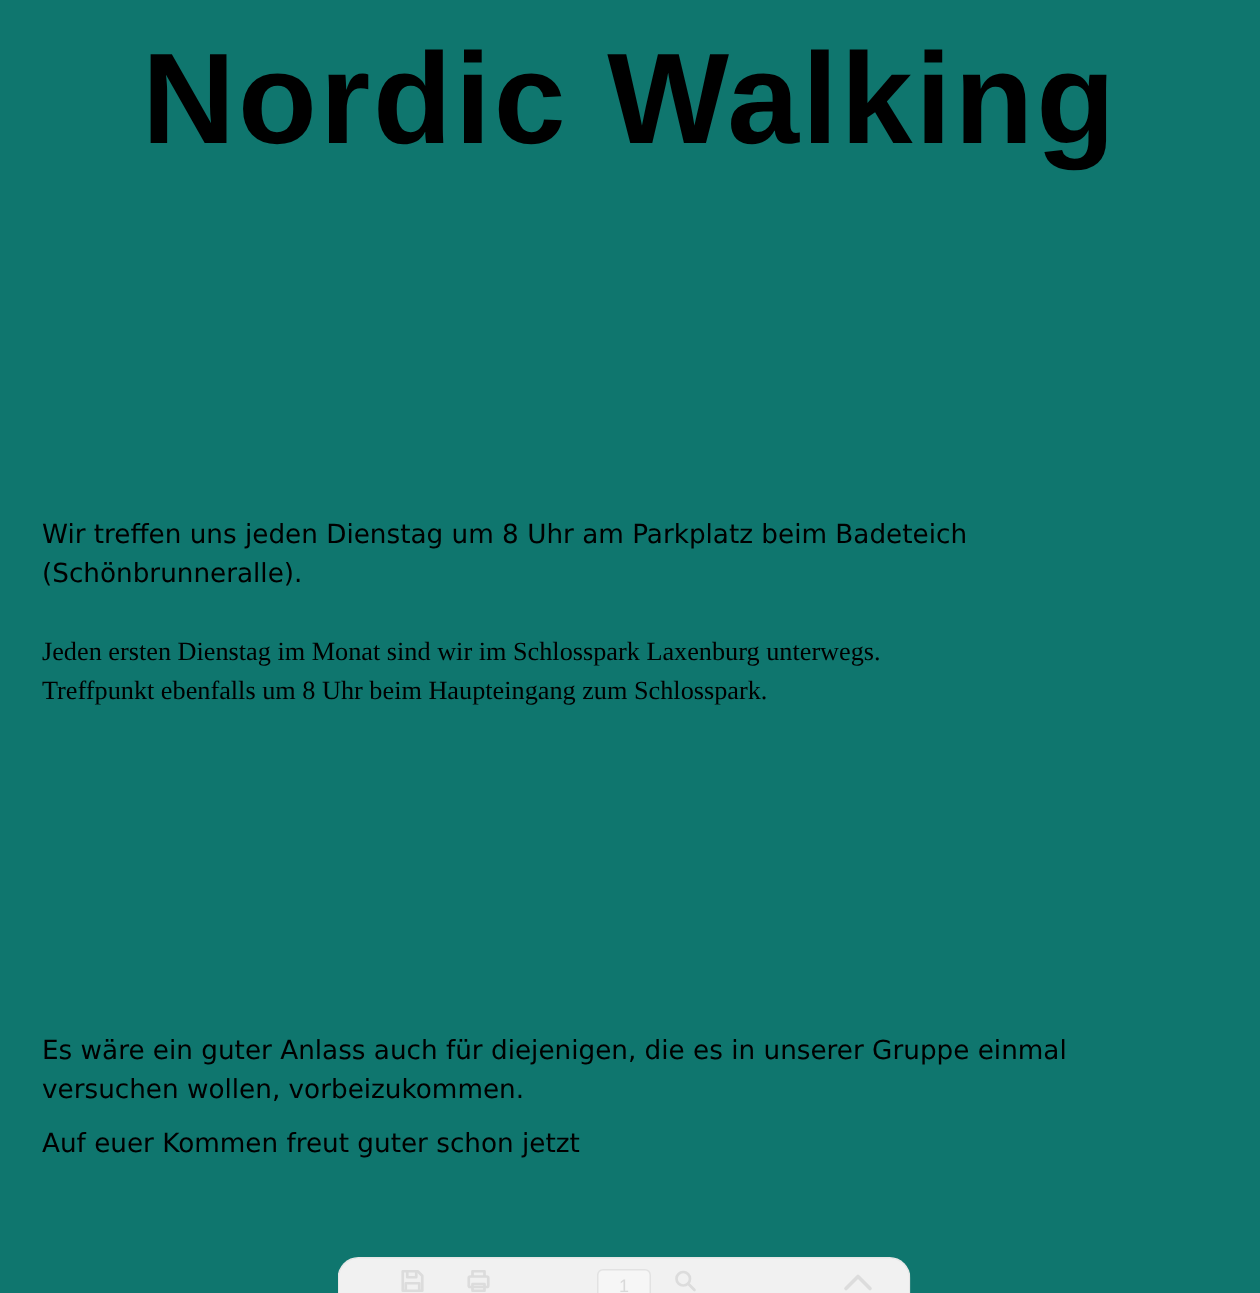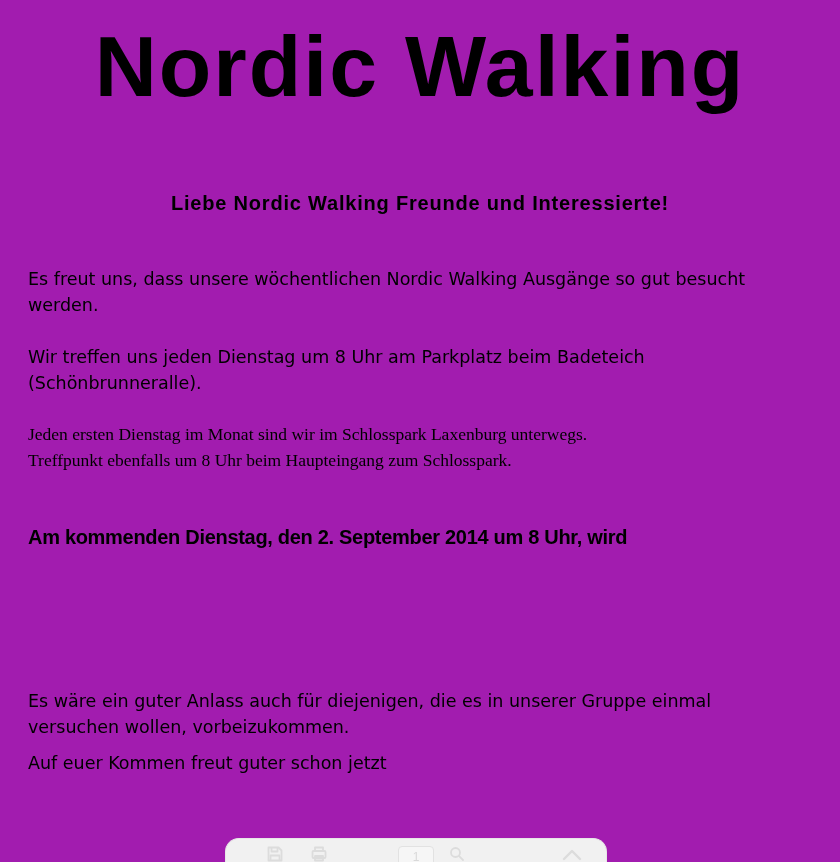--- a/index.html
+++ b/index.html
@@ -4,21 +4,21 @@
 <style>
   html, body {
     margin: 0;
     padding: 0;
     background: #ffffff;
   }
   .page {
     position: relative;
     width: 840px;
     height: 862px;
-    background: #a21caf;
+    background: #0f766e;
     overflow: hidden;
     color: #000000;
   }
 
   
   .doc-title {
     position: absolute;
     top: 18px;
     left: 0;
     width: 840px;
@@ -123,35 +123,29 @@
     color: #d9d9d9;
   }
 </style>
 </head>
 <body>
 
 <div class="page">
 
   <div class="doc-title">Nordic Walking</div>
 
-  <div class="doc-subtitle">Liebe Nordic Walking Freunde und Interessierte!</div>
 
-  <div class="para para-1">Es freut uns, dass unsere wöchentlichen Nordic Walking Ausgänge so gut besucht
-werden.</div>
 
   <div class="para para-2">Wir treffen uns jeden Dienstag um 8 Uhr am Parkplatz beim Badeteich
 (Schönbrunneralle).</div>
 
   <div class="para para-3">Jeden ersten Dienstag im Monat sind wir im Schlosspark Laxenburg unterwegs.
 Treffpunkt ebenfalls um 8 Uhr beim Haupteingang zum Schlosspark.</div>
 
   <div class="announcement">
-    <div>
-      <span class="cond">Am kommenden Dienstag, den 2. September 2014 um 8 Uhr, wird</span>
-    </div>
   </div>
 
   <div class="para para-4">Es wäre ein guter Anlass auch für diejenigen, die es in unserer Gruppe einmal
 versuchen wollen, vorbeizukommen.</div>
 
   <div class="para para-5">Auf euer Kommen freut guter schon jetzt</div>
 
 
   <div class="floating-toolbar">
 

